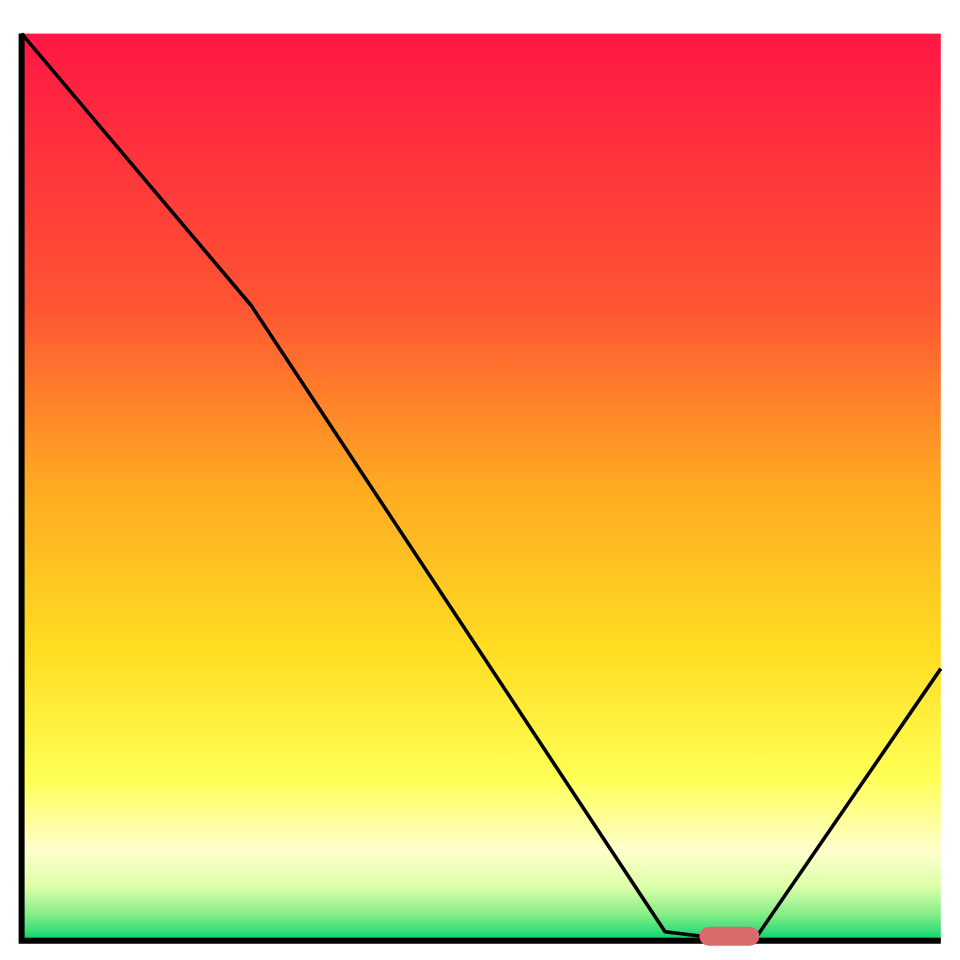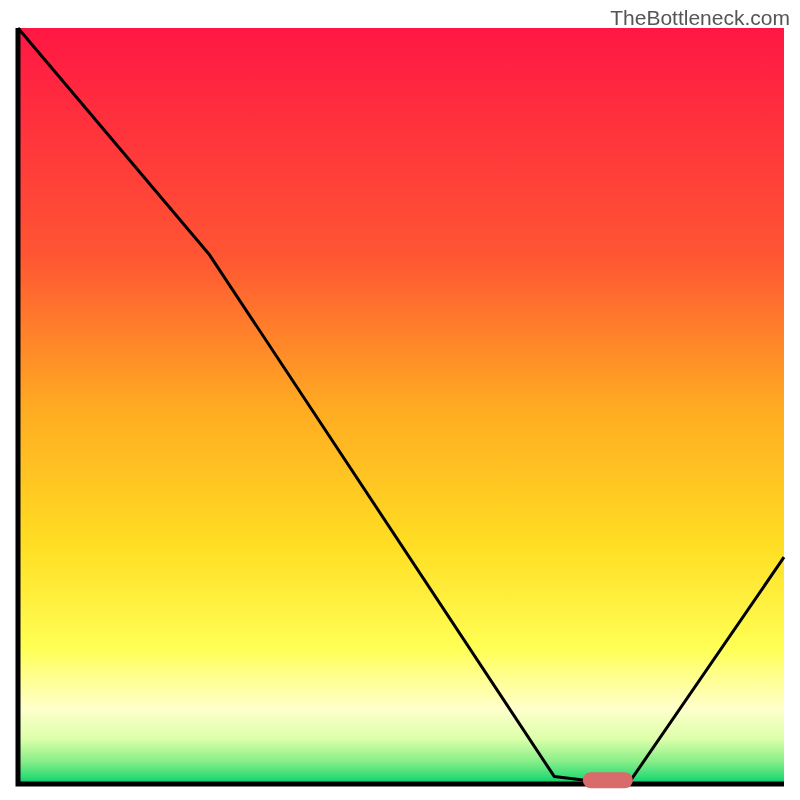--- a/index.html
+++ b/index.html
@@ -25,21 +25,20 @@
     z-index: 10;
   }
   svg {
     display: block;
   }
 </style>
 </head>
 <body>
 
 <div class="chart-container">
-  <div class="watermark">TheBottleneck.com</div>
   <svg id="chart-svg" width="800" height="800">
     <defs>
       <linearGradient id="bg-gradient" x1="0%" y1="0%" x2="0%" y2="100%">
           <stop offset="0%" stop-color="#ff1744"></stop>
           <stop offset="30%" stop-color="#ff5533"></stop>
           <stop offset="50%" stop-color="#ffaa22"></stop>
           <stop offset="68%" stop-color="#ffdd22"></stop>
           <stop offset="82%" stop-color="#ffff55"></stop>
           <stop offset="90%" stop-color="#ffffcc"></stop>
           <stop offset="94%" stop-color="#ddffaa"></stop>

